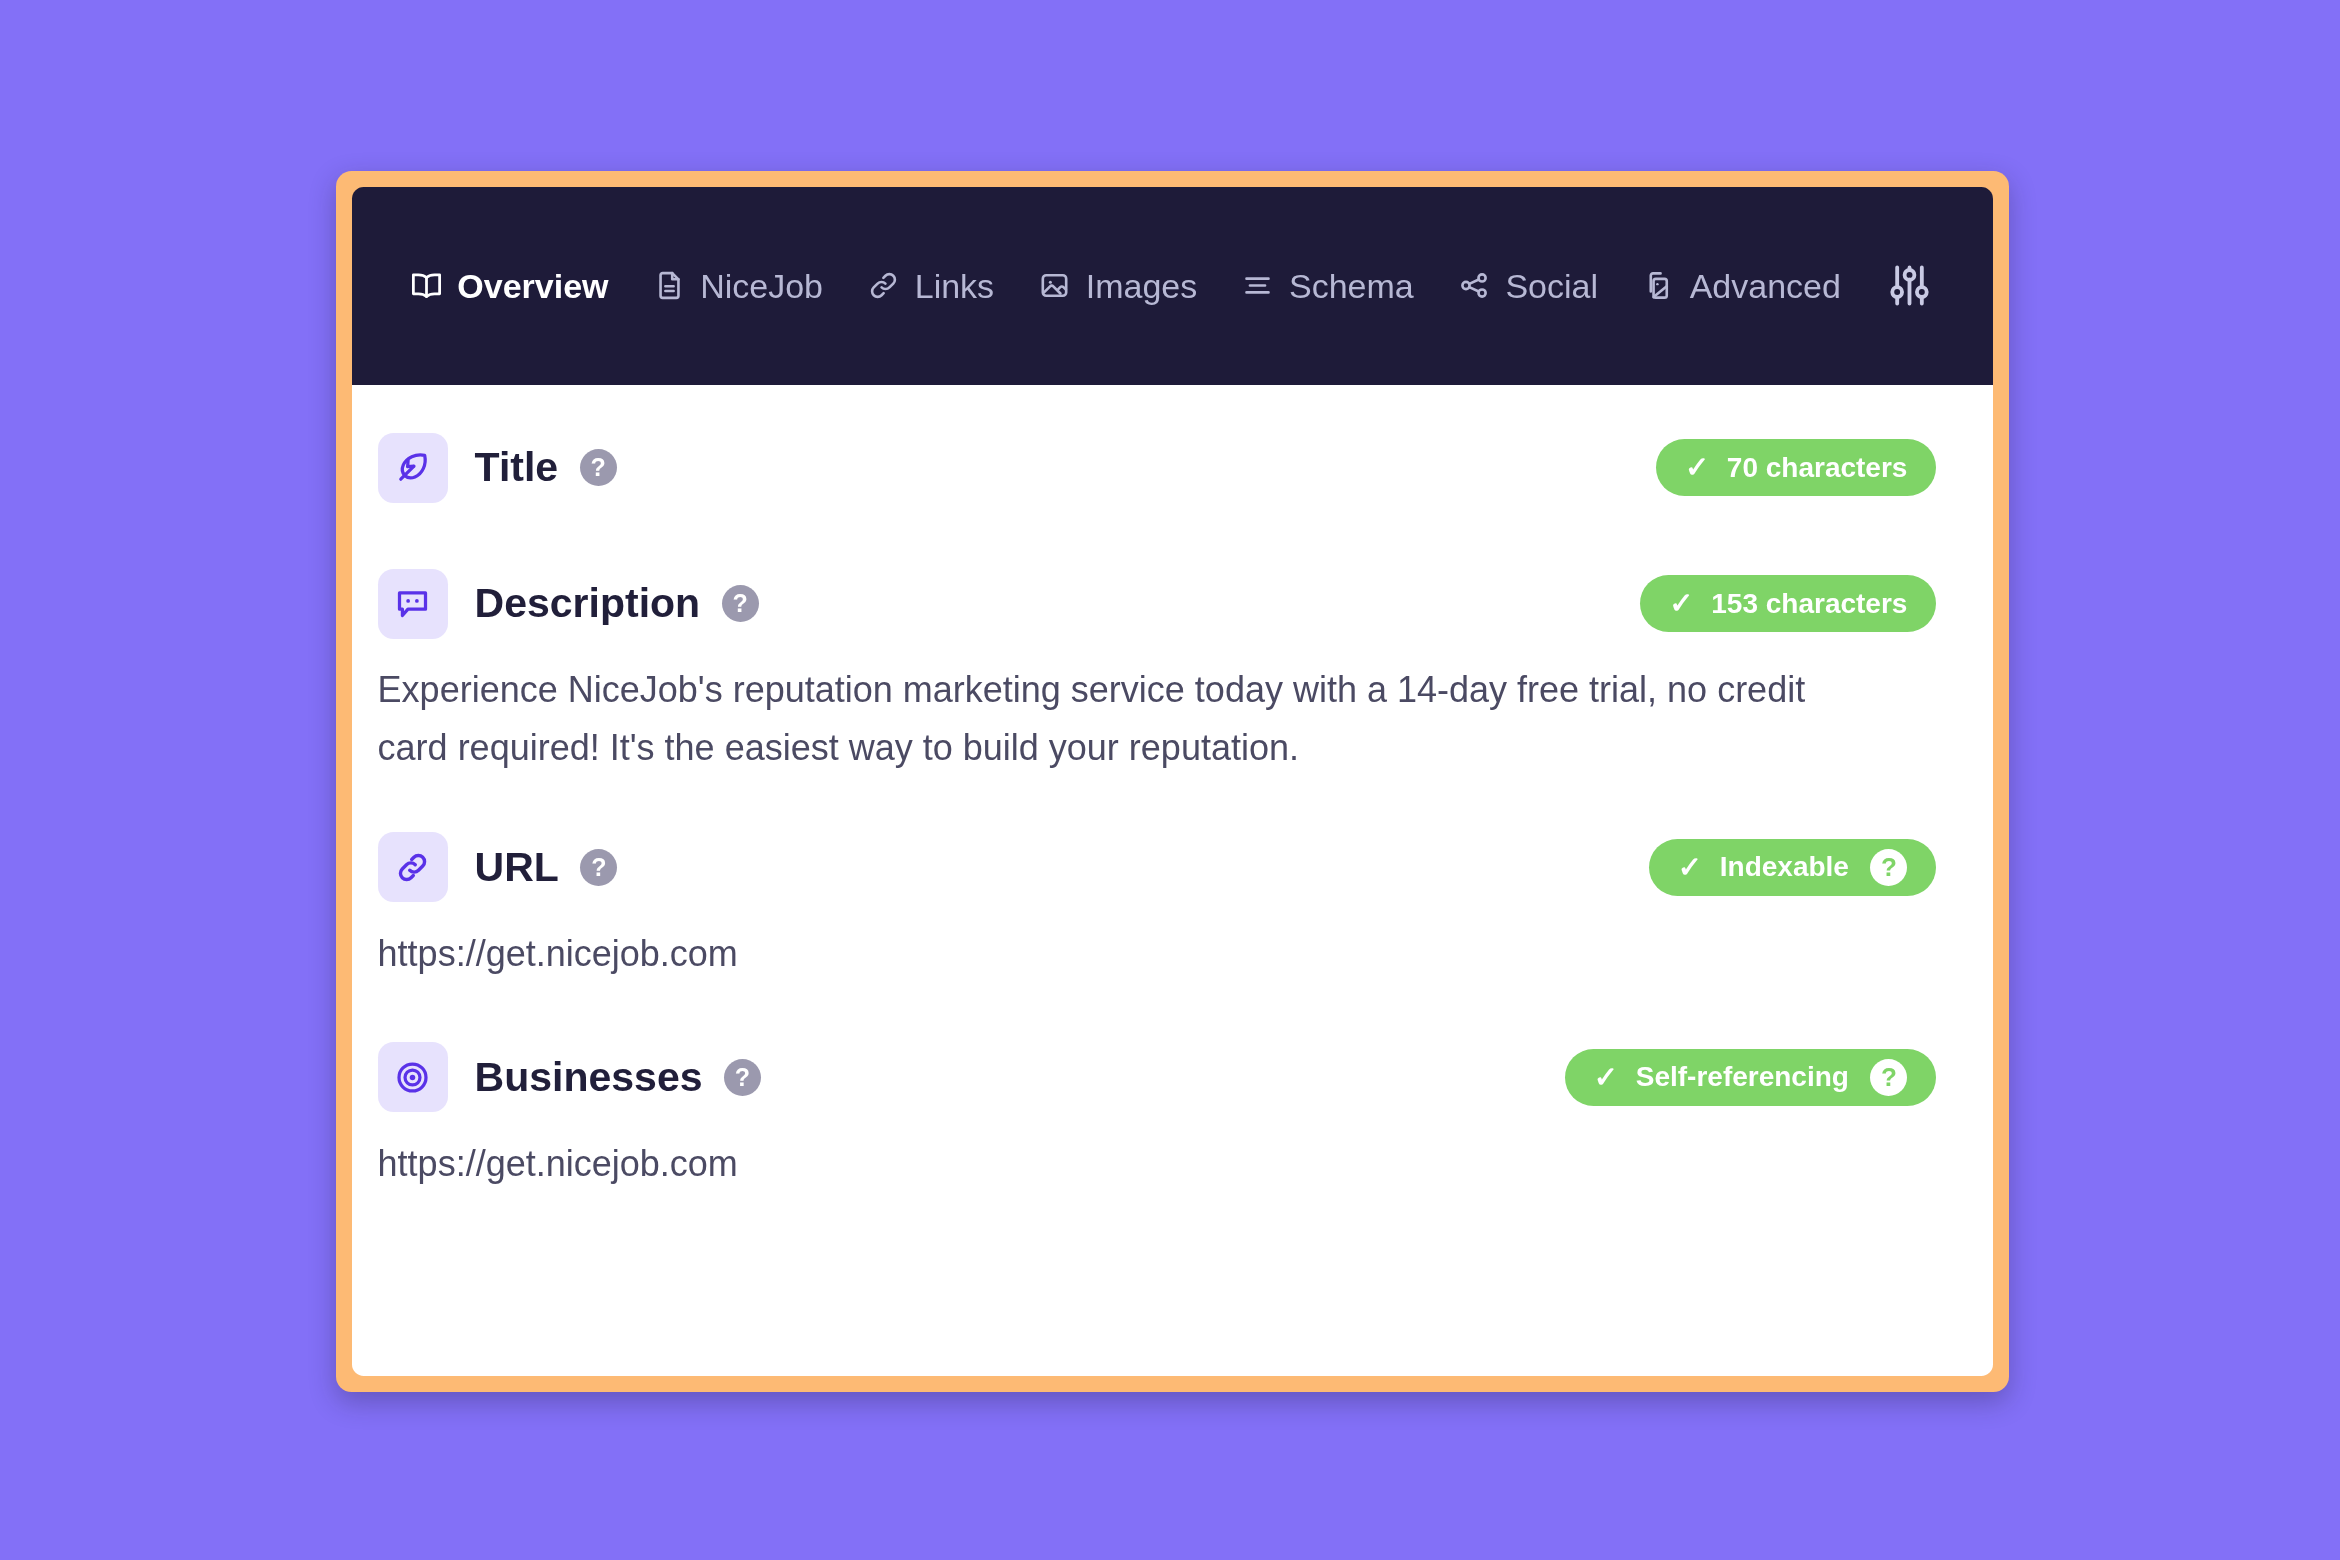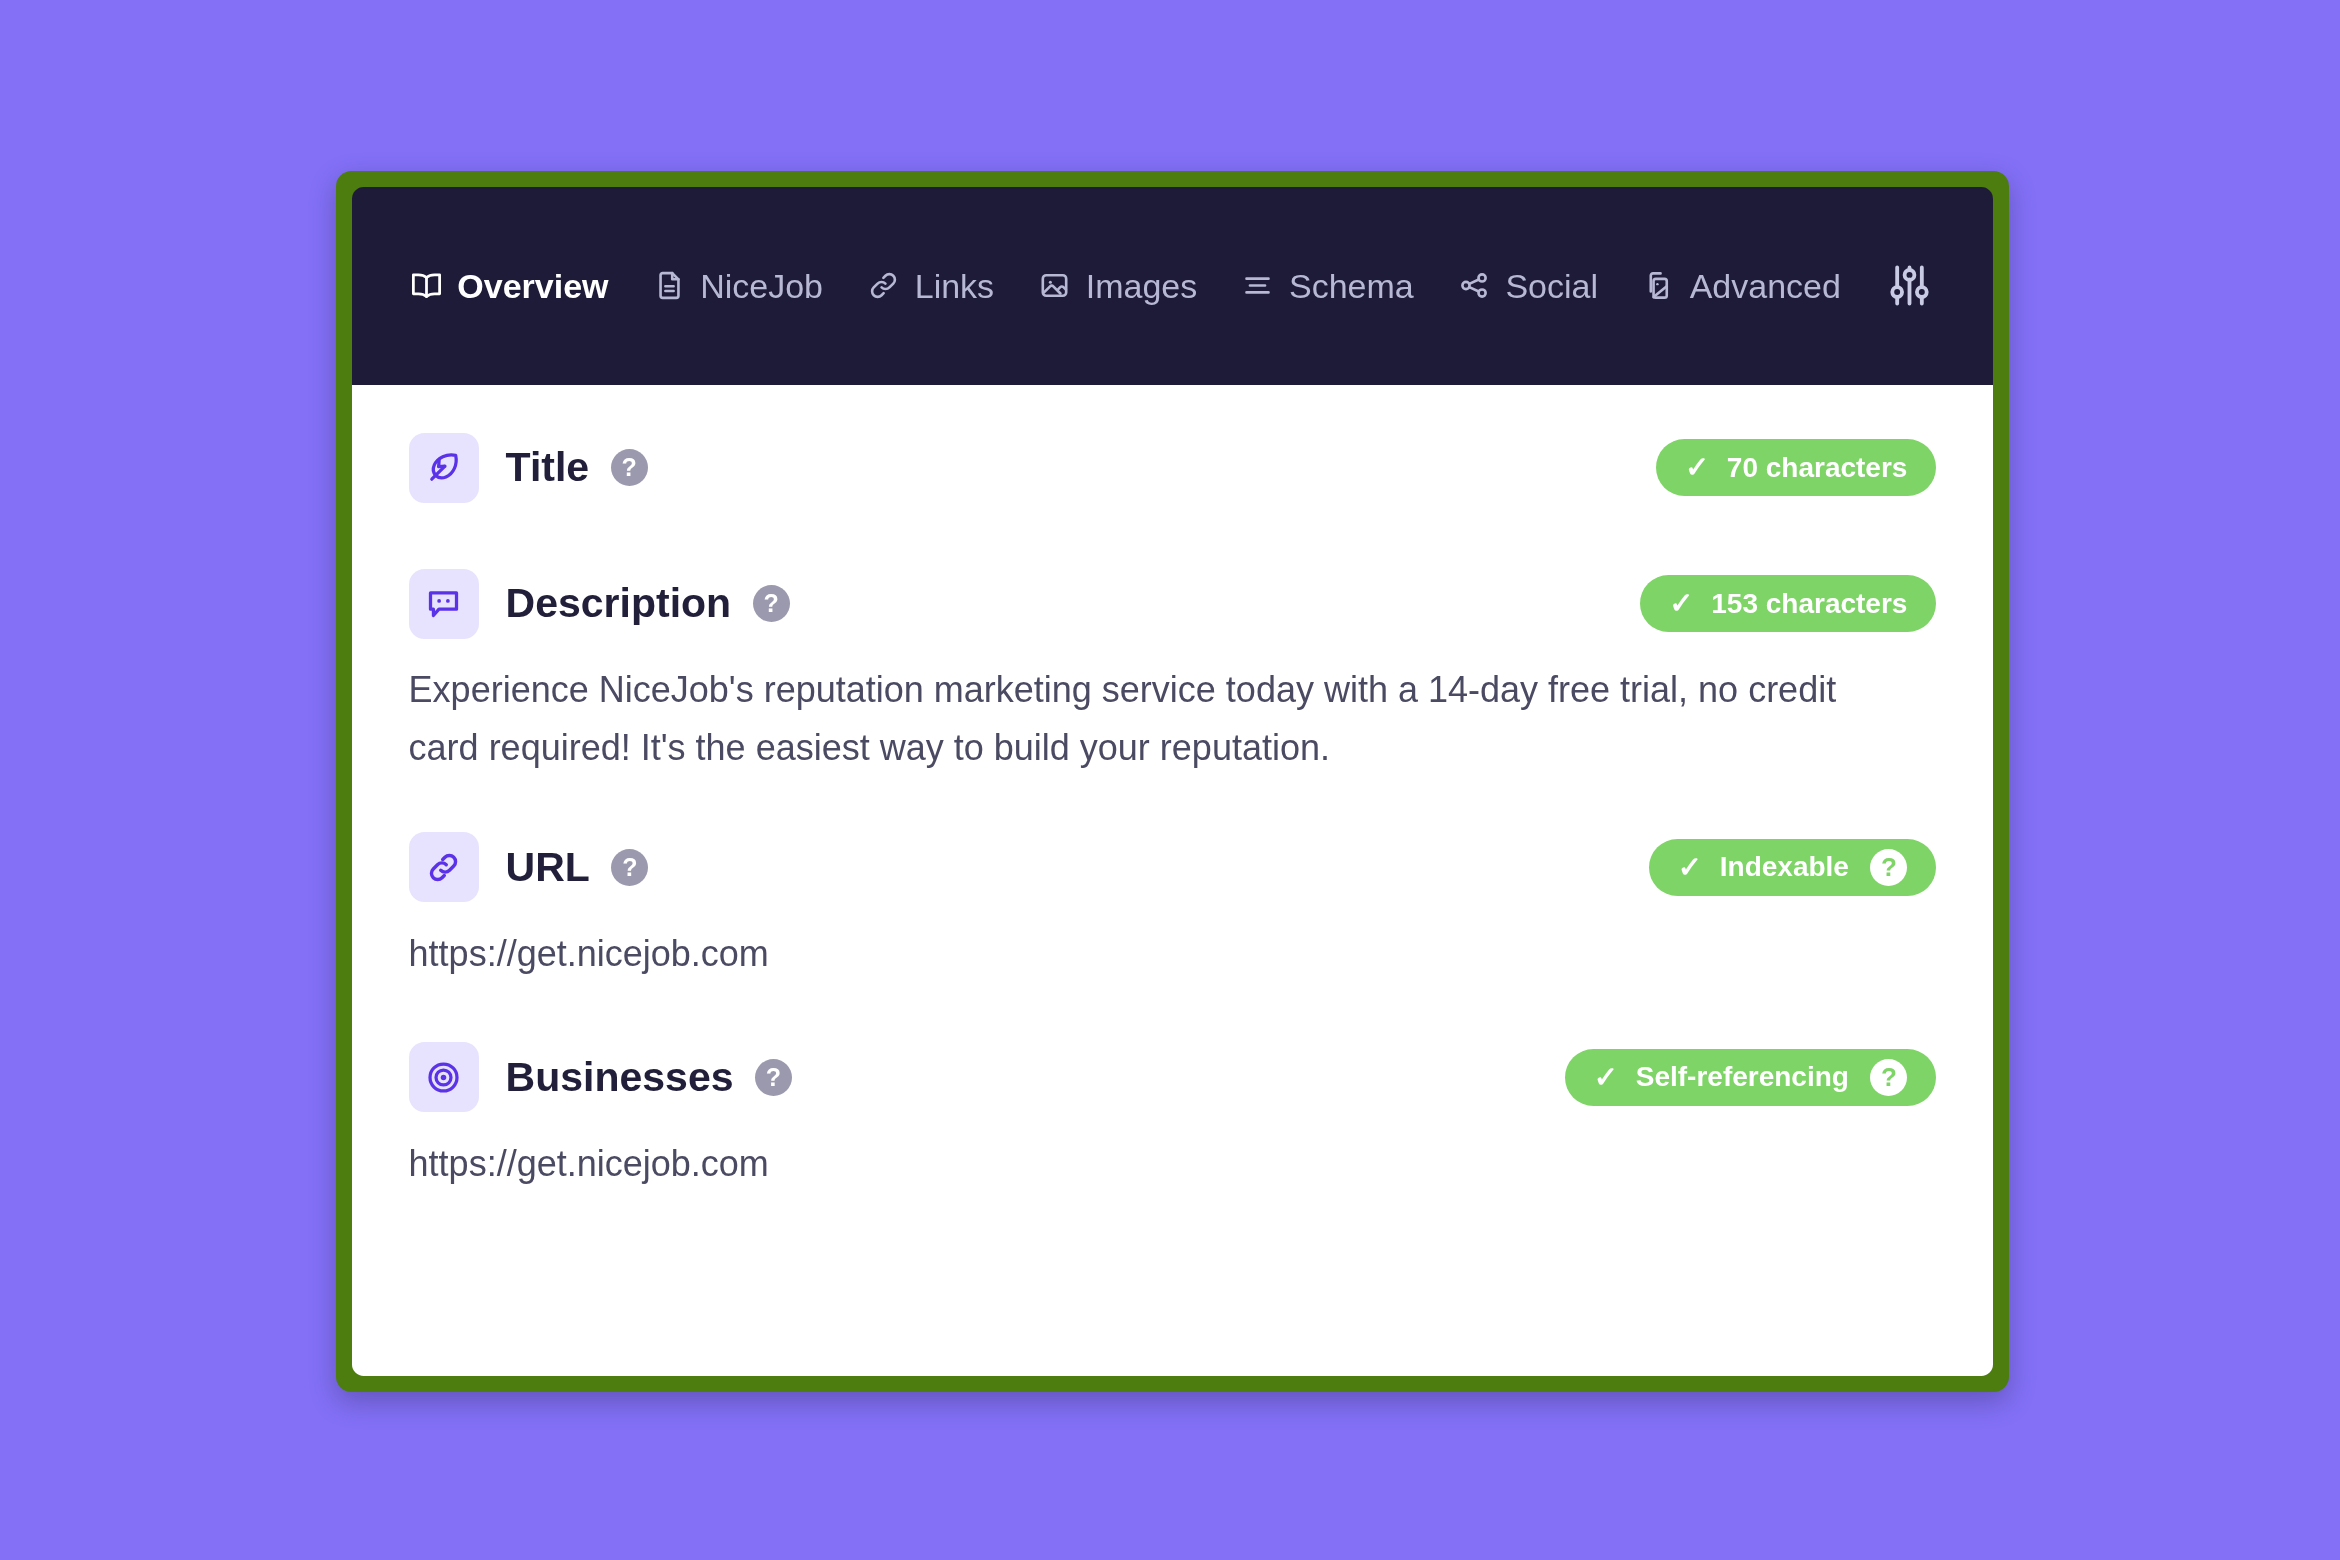--- a/index.html
+++ b/index.html
@@ -21,21 +21,21 @@
     justify-content: center;
   }
 
   
   .window-frame {
     position: absolute;
     left: 336px;
     top: 171px;
     width: 1673px;
     height: 1221px;
-    background: #4d7c0f;
+    background: #fdba74;
     border-radius: 15.6px;
     box-shadow: 0 9.8px 27px rgba(30, 27, 58, 0.30);
     padding: 15.6px;
     display: flex;
     flex-direction: column;
   }
 
   
   .navbar {
     background: #1e1b39;
@@ -91,21 +91,21 @@
     cursor: pointer;
     margin-left: 15.6px;
     flex: none;
   }
 
   
   .content {
     background: #ffffff;
     border-radius: 0 0 11.7px 11.7px;
     flex: 1;
-    padding: 47px 57px 39px 57px;
+    padding: 47px 57px 39px 26px;
     overflow: hidden;
   }
 
   .section { margin-bottom: 7.8px; }
 
   .section-head {
     display: flex;
     align-items: center;
     height: 72px;
     margin-bottom: 3.9px;

